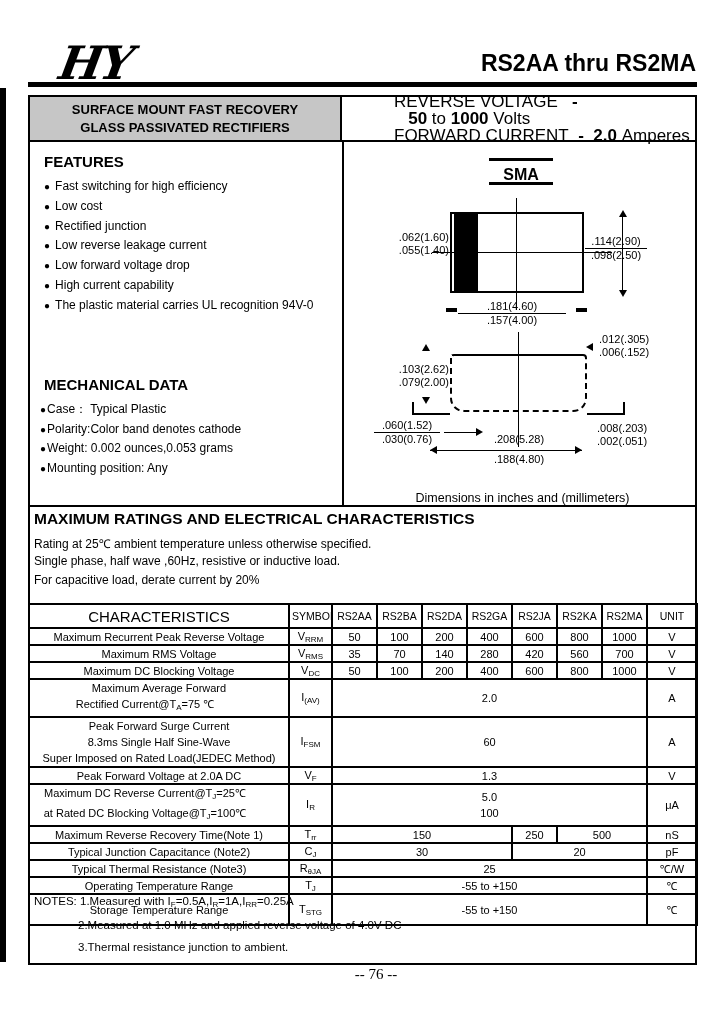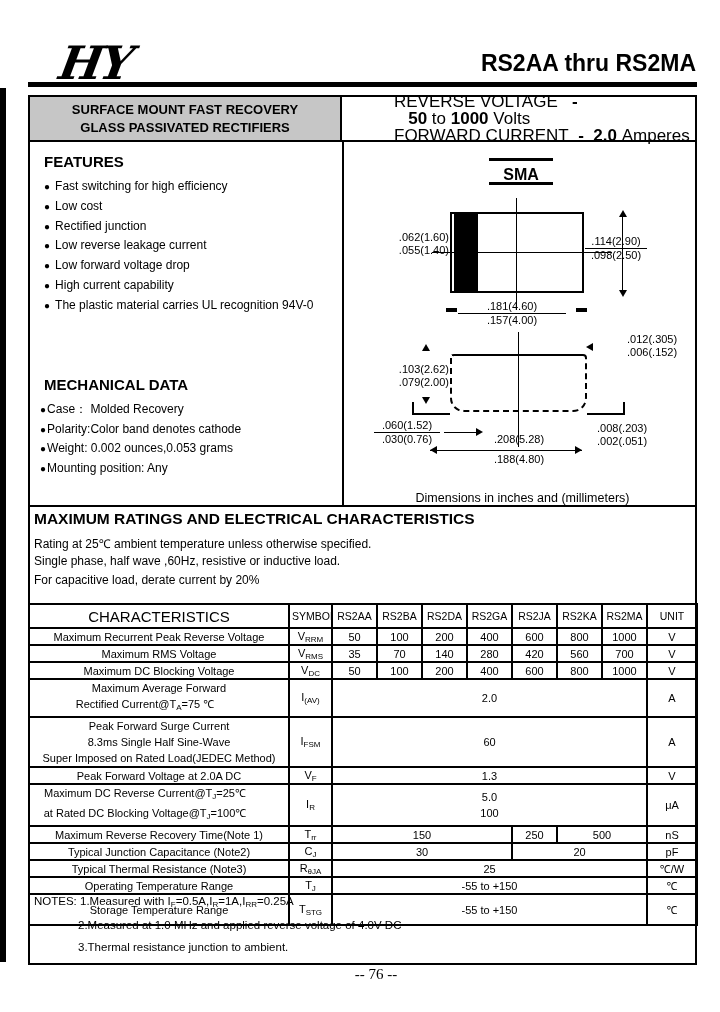--- a/index.html
+++ b/index.html
@@ -94,21 +94,21 @@
       <div><span class="blt">●</span><span>Low cost</span></div>
       <div><span class="blt">●</span><span>Rectified junction</span></div>
       <div><span class="blt">●</span><span>Low reverse leakage current</span></div>
       <div><span class="blt">●</span><span>Low forward voltage drop</span></div>
       <div><span class="blt">●</span><span>High current capability</span></div>
       <div><span class="blt">●</span><span>The plastic material carries UL recognition 94V-0</span></div>
     </div>
 
     <div class="sec-title" style="left:14px;top:279px;">MECHANICAL DATA</div>
     <div class="mech-list">
-      <div><span class="blt">●</span><span>Case：  Molded Recovery</span></div>
+      <div><span class="blt">●</span><span>Case：  Typical Plastic</span></div>
       <div><span class="blt">●</span><span>Polarity:Color band denotes cathode</span></div>
       <div><span class="blt">●</span><span>Weight: 0.002 ounces,0.053 grams</span></div>
       <div><span class="blt">●</span><span>Mounting position: Any</span></div>
     </div>
 
     <div class="sma-label">SMA</div>
 
     <div class="tv-cl-v"></div>
     <div class="tv-cl-h"></div>
     <div class="tv-body"></div>
@@ -130,21 +130,21 @@
     </div>
     <div class="dim" style="left:428px;top:203px;width:108px;text-align:center;">
       <div class="fr">.181(4.60)</div>
       <div>.157(4.00)</div>
     </div>
 
     <div class="sv-cl"></div>
     <div class="sv-body"></div>
     <div class="sv-lead-l"></div>
     <div class="sv-lead-r"></div>
-    <div class="dim" style="left:569px;top:236px;margin-left:28px;">
+    <div class="dim" style="left:569px;top:236px;">
       <div>.012(.305)</div>
       <div>.006(.152)</div>
     </div>
     <div class="arr-l" style="left:556px;top:246px;"></div>
     <div class="dim" style="left:357px;top:266px;width:62px;text-align:right;">
       <div>.103(2.62)</div>
       <div>.079(2.00)</div>
     </div>
     <div class="arr up" style="left:392px;top:247px;"></div>
     <div class="arr dn" style="left:392px;top:300px;"></div>

